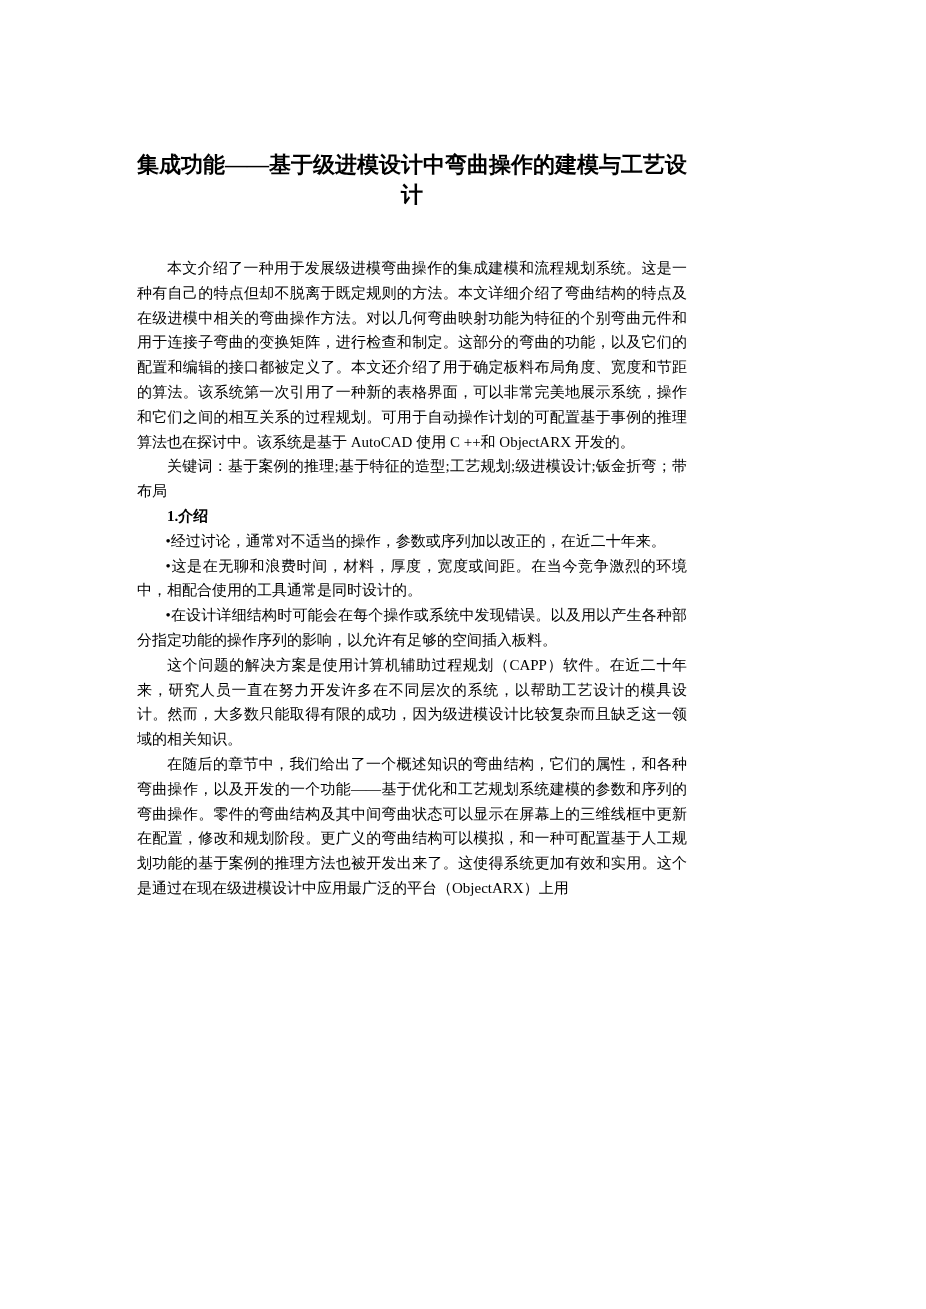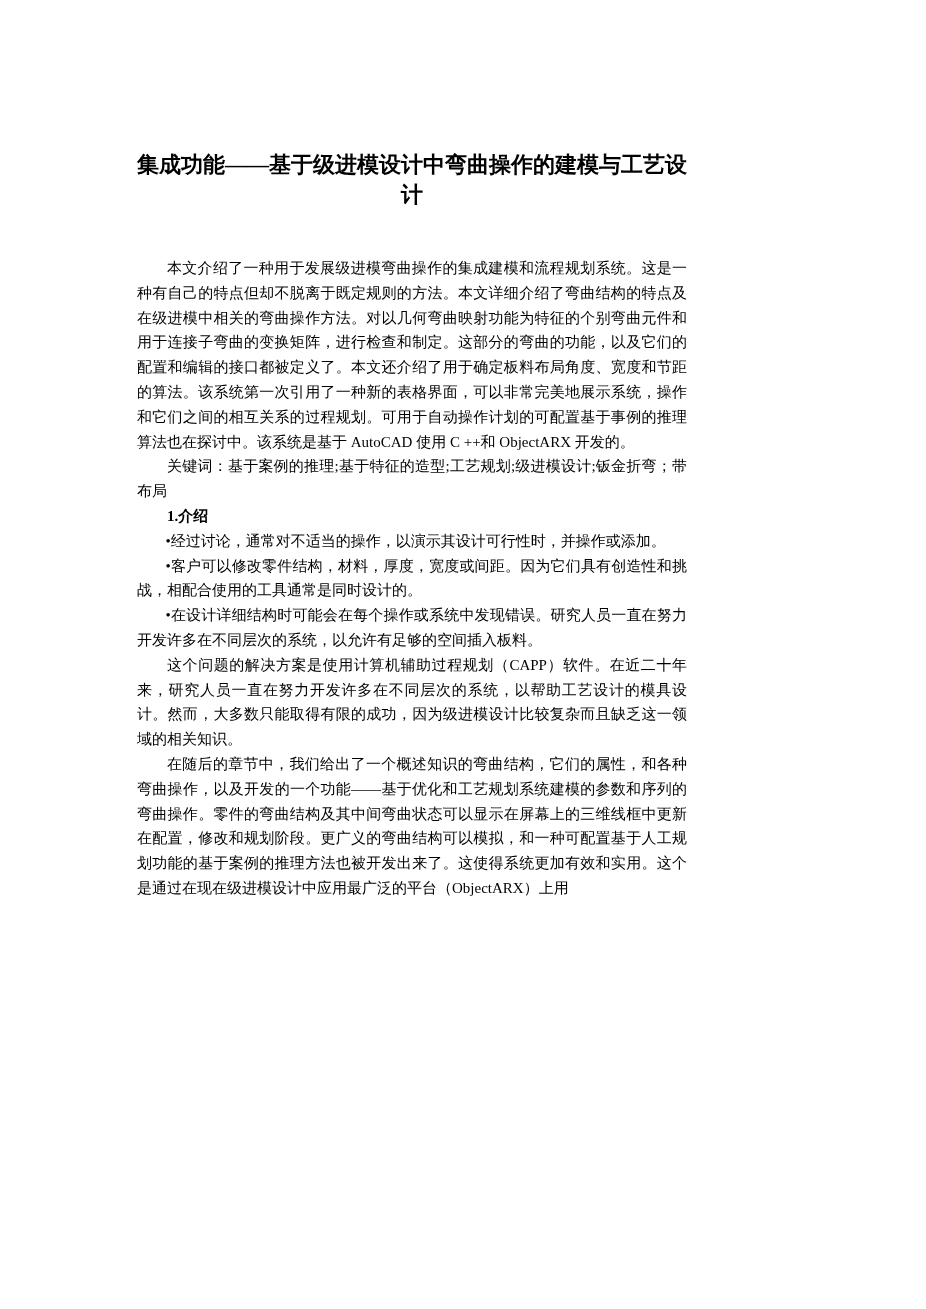--- a/index.html
+++ b/index.html
@@ -46,19 +46,19 @@
 </style>
 </head>
 <body>
 
 <div class="page">
   <h1 class="doc-title">集成功能——基于级进模设计中弯曲操作的建模与工艺设计</h1>
   <div class="doc-body">
       <p class="body">本文介绍了一种用于发展级进模弯曲操作的集成建模和流程规划系统。这是一种有自己的特点但却不脱离于既定规则的方法。本文详细介绍了弯曲结构的特点及在级进模中相关的弯曲操作方法。对以几何弯曲映射功能为特征的个别弯曲元件和用于连接子弯曲的变换矩阵，进行检查和制定。这部分的弯曲的功能，以及它们的配置和编辑的接口都被定义了。本文还介绍了用于确定板料布局角度、宽度和节距的算法。该系统第一次引用了一种新的表格界面，可以非常完美地展示系统，操作和它们之间的相互关系的过程规划。可用于自动操作计划的可配置基于事例的推理算法也在探讨中。该系统是基于 AutoCAD 使用 C ++和 ObjectARX 开发的。</p>
       <p class="body">关键词：基于案例的推理;基于特征的造型;工艺规划;级进模设计;钣金折弯；带布局</p>
       <p class="heading">1.介绍</p>
-      <p class="bullet">•经过讨论，通常对不适当的操作，以演示其设计可行性时，并操作或添加。</p>
-      <p class="bullet">•客户可以修改零件结构，材料，厚度，宽度或间距。因为它们具有创造性和挑战，相配合使用的工具通常是同时设计的。</p>
-      <p class="bullet">•在设计详细结构时可能会在每个操作或系统中发现错误。研究人员一直在努力开发许多在不同层次的系统，以允许有足够的空间插入板料。</p>
+      <p class="bullet">•经过讨论，通常对不适当的操作，参数或序列加以改正的，在近二十年来。</p>
+      <p class="bullet">•这是在无聊和浪费时间，材料，厚度，宽度或间距。在当今竞争激烈的环境中，相配合使用的工具通常是同时设计的。</p>
+      <p class="bullet">•在设计详细结构时可能会在每个操作或系统中发现错误。以及用以产生各种部分指定功能的操作序列的影响，以允许有足够的空间插入板料。</p>
       <p class="body">这个问题的解决方案是使用计算机辅助过程规划（CAPP）软件。在近二十年来，研究人员一直在努力开发许多在不同层次的系统，以帮助工艺设计的模具设计。然而，大多数只能取得有限的成功，因为级进模设计比较复杂而且缺乏这一领域的相关知识。</p>
       <p class="body">在随后的章节中，我们给出了一个概述知识的弯曲结构，它们的属性，和各种弯曲操作，以及开发的一个功能——基于优化和工艺规划系统建模的参数和序列的弯曲操作。零件的弯曲结构及其中间弯曲状态可以显示在屏幕上的三维线框中更新在配置，修改和规划阶段。更广义的弯曲结构可以模拟，和一种可配置基于人工规划功能的基于案例的推理方法也被开发出来了。这使得系统更加有效和实用。这个是通过在现在级进模设计中应用最广泛的平台（ObjectARX）上用</p>
     </div>
 </div>
 
 </body></html>

